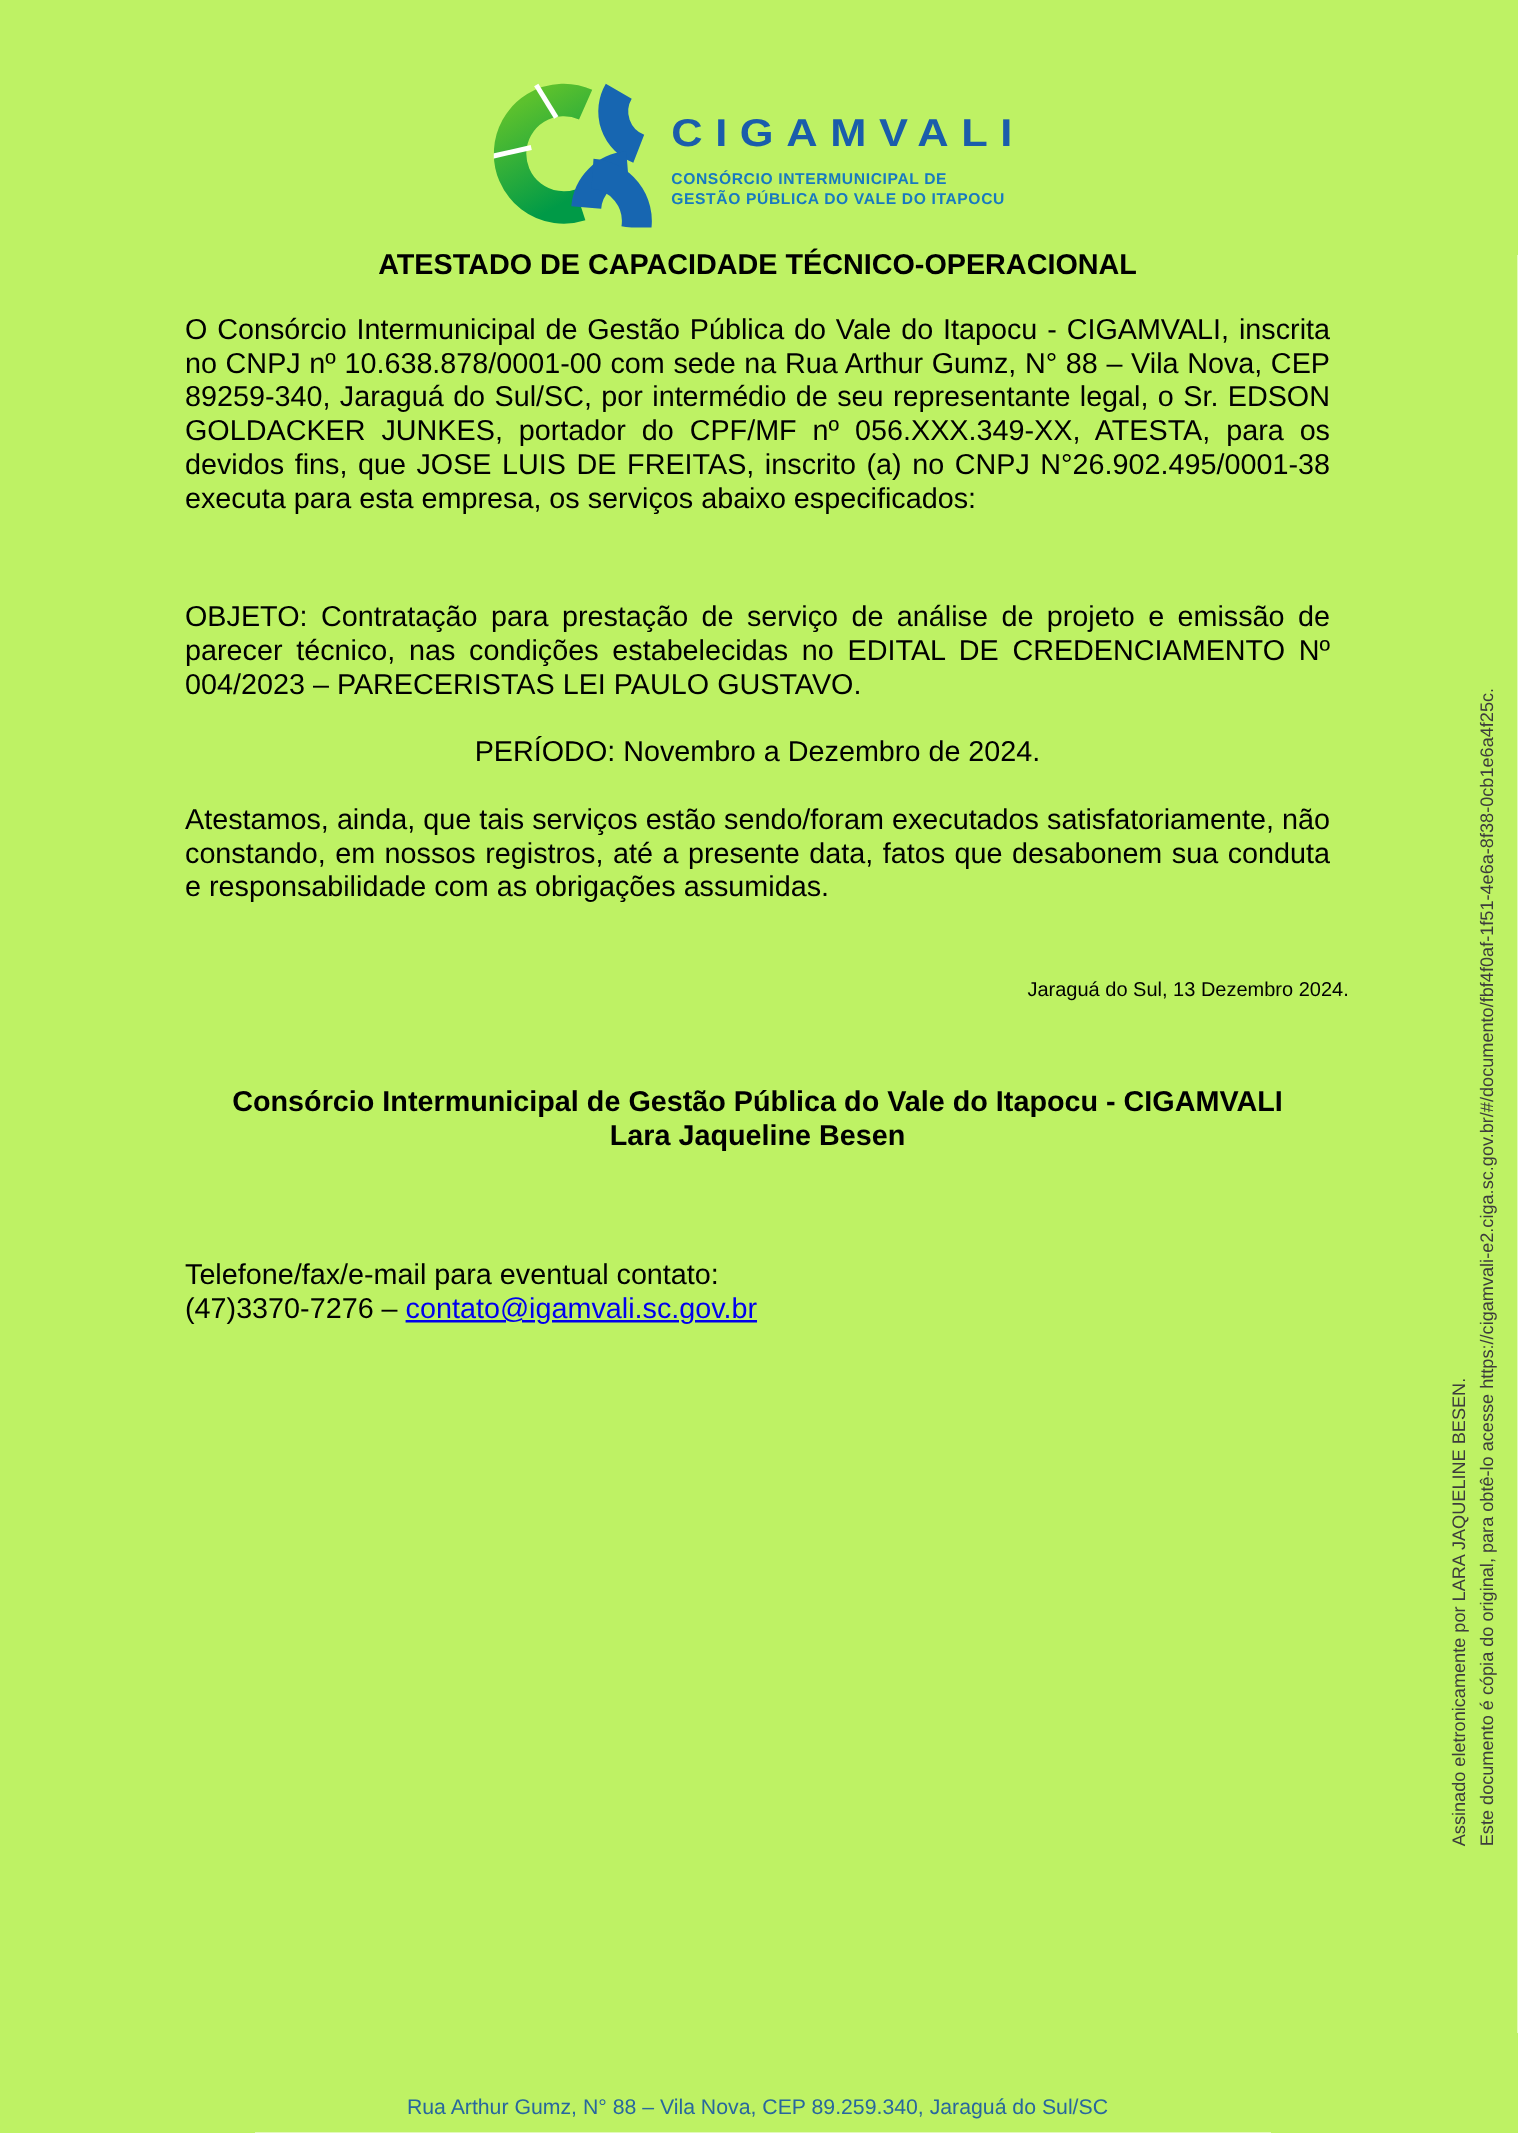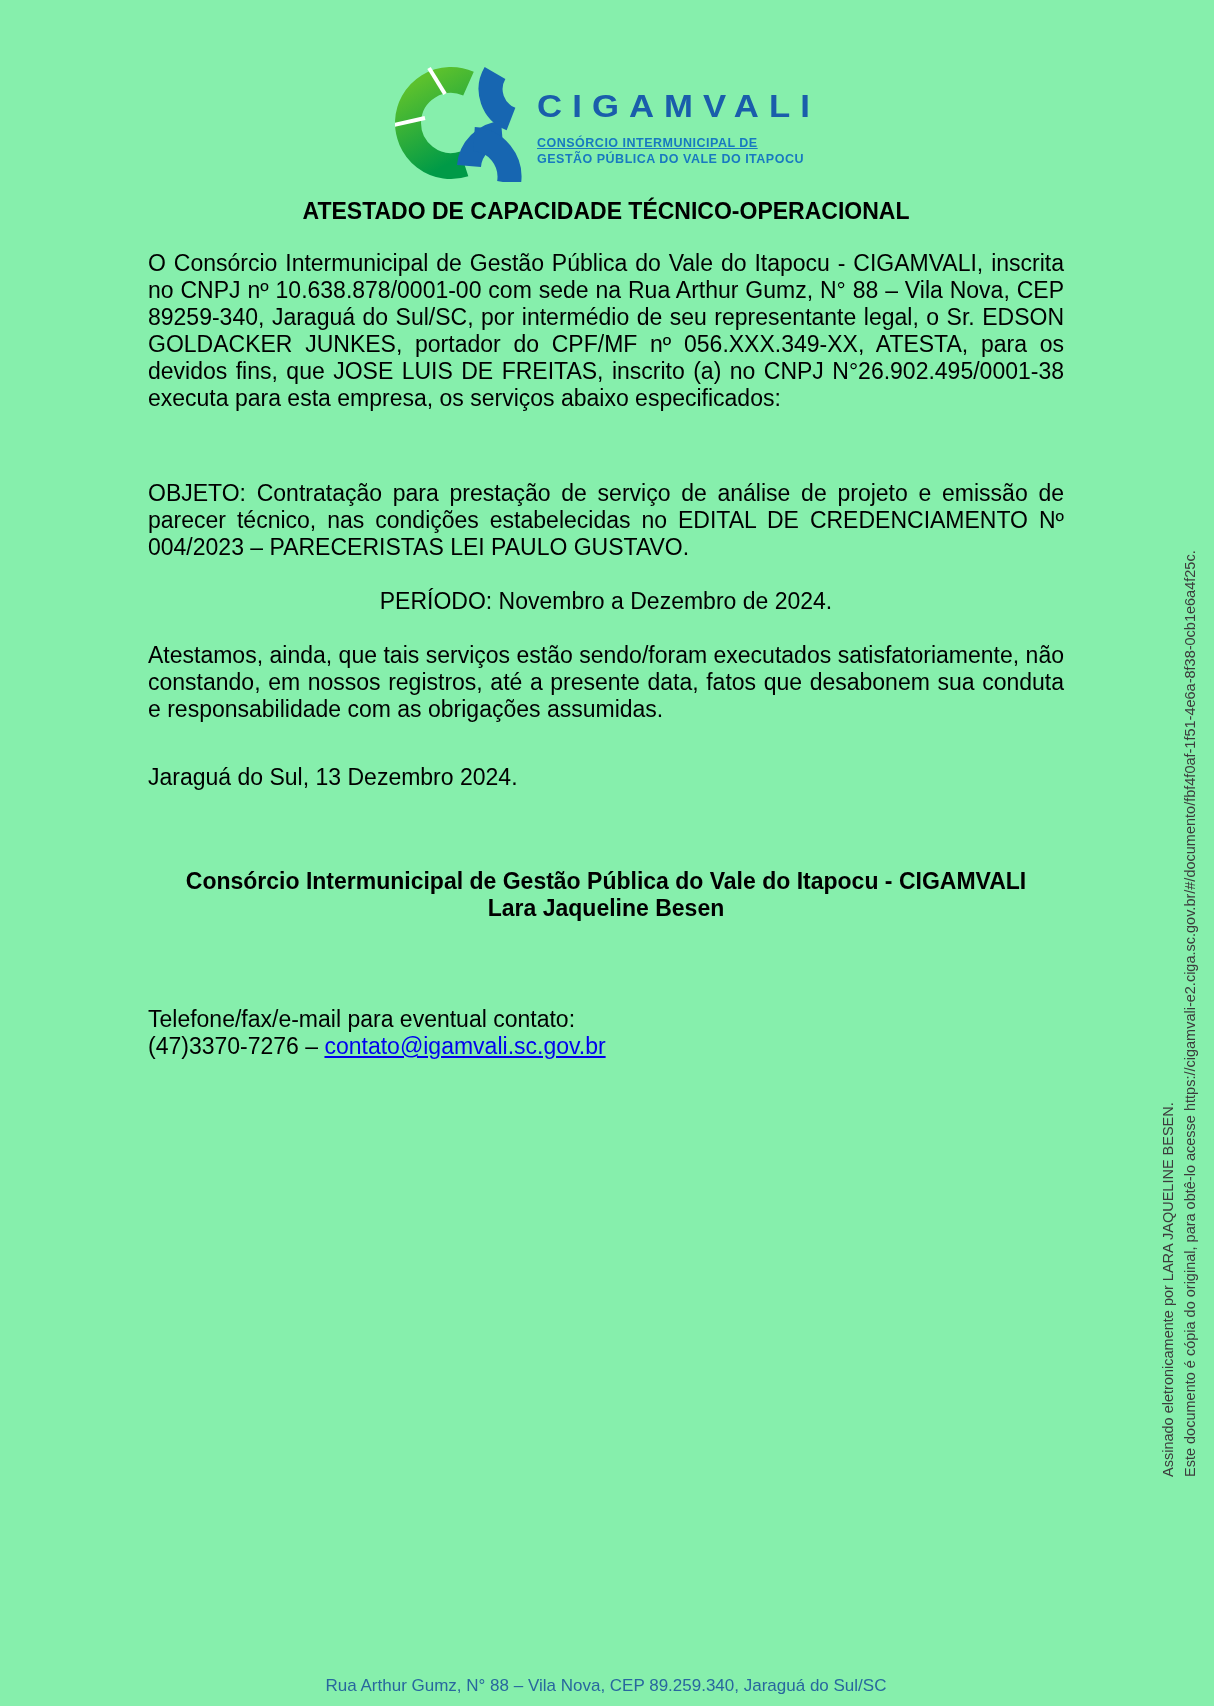--- a/index.html
+++ b/index.html
@@ -1,52 +1,52 @@
 <!DOCTYPE html>
 <html><head>
 <meta charset="utf-8">
 <style>
   html,body{margin:0;padding:0;background:#ffffff;}
   .page{
     position:relative;
     width:1214px;
     height:1706px;
-    background:#86efac;
+    background:#bef264;
     font-family:"Liberation Sans", sans-serif;
     color:#000;
     overflow:hidden;
   }
   
   .logo-mark{position:absolute;left:395px;top:60px;width:133px;height:122px;}
   .logo-text{position:absolute;left:537px;top:92px;}
   .logo-name{
     font-size:31px;font-weight:bold;letter-spacing:9px;line-height:30px;
     color:#1a5dab;transform:scaleX(1.12);transform-origin:left center;white-space:nowrap;
   }
   .logo-sub{
     font-size:12.5px;font-weight:600;letter-spacing:0.5px;line-height:16px;
     color:#1879c0;white-space:nowrap;
   }
-  .logo-sub.first{margin-top:13px;text-decoration:underline;}
+  .logo-sub.first{margin-top:13px;}
   
   .doc-title{
     position:absolute;left:148px;top:198px;width:916px;
     font-size:23px;font-weight:bold;text-align:center;line-height:27px;margin:0;
   }
   .para{
     position:absolute;left:148px;width:916px;
     font-size:23px;line-height:27px;text-align:justify;margin:0;
   }
   .p-intro{top:250px;}
   .p-objeto{top:480px;}
   .p-periodo{top:588px;text-align:center;}
   .p-atestamos{top:642px;}
   .date-line{
     position:absolute;left:148px;top:764px;width:916px;
-    font-size:23px;line-height:27px;text-align:left;margin:0;
+    font-size:16px;line-height:27px;text-align:right;margin:15px;
   }
   .signature{
     position:absolute;left:120px;top:868px;width:972px;
     font-size:23px;font-weight:bold;line-height:27px;text-align:center;
   }
   .contact{
     position:absolute;left:148px;top:1006px;width:916px;
     font-size:23px;line-height:27px;
   }
   .contact a{color:#0000ee;text-decoration:underline;}

